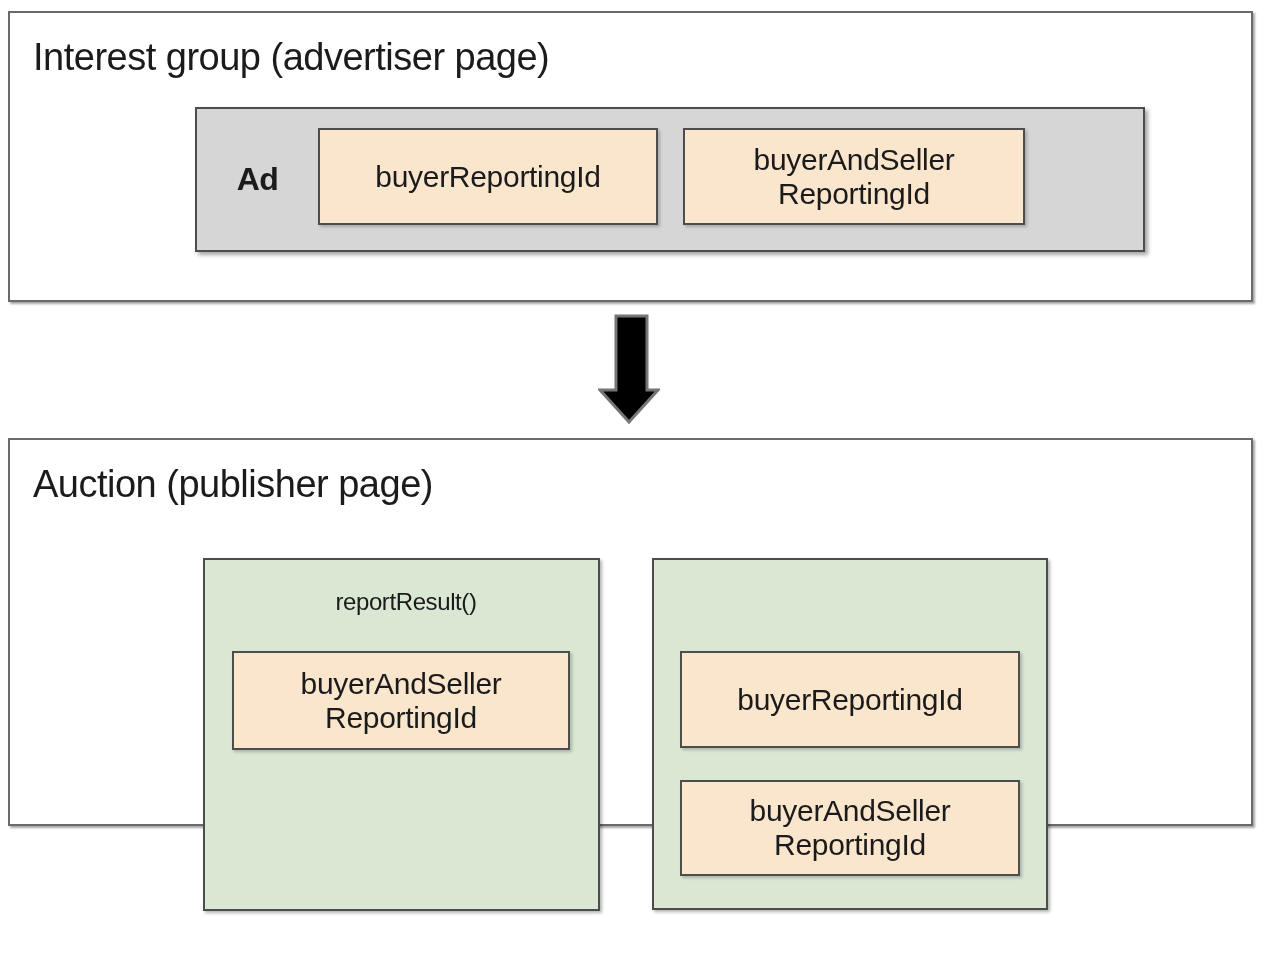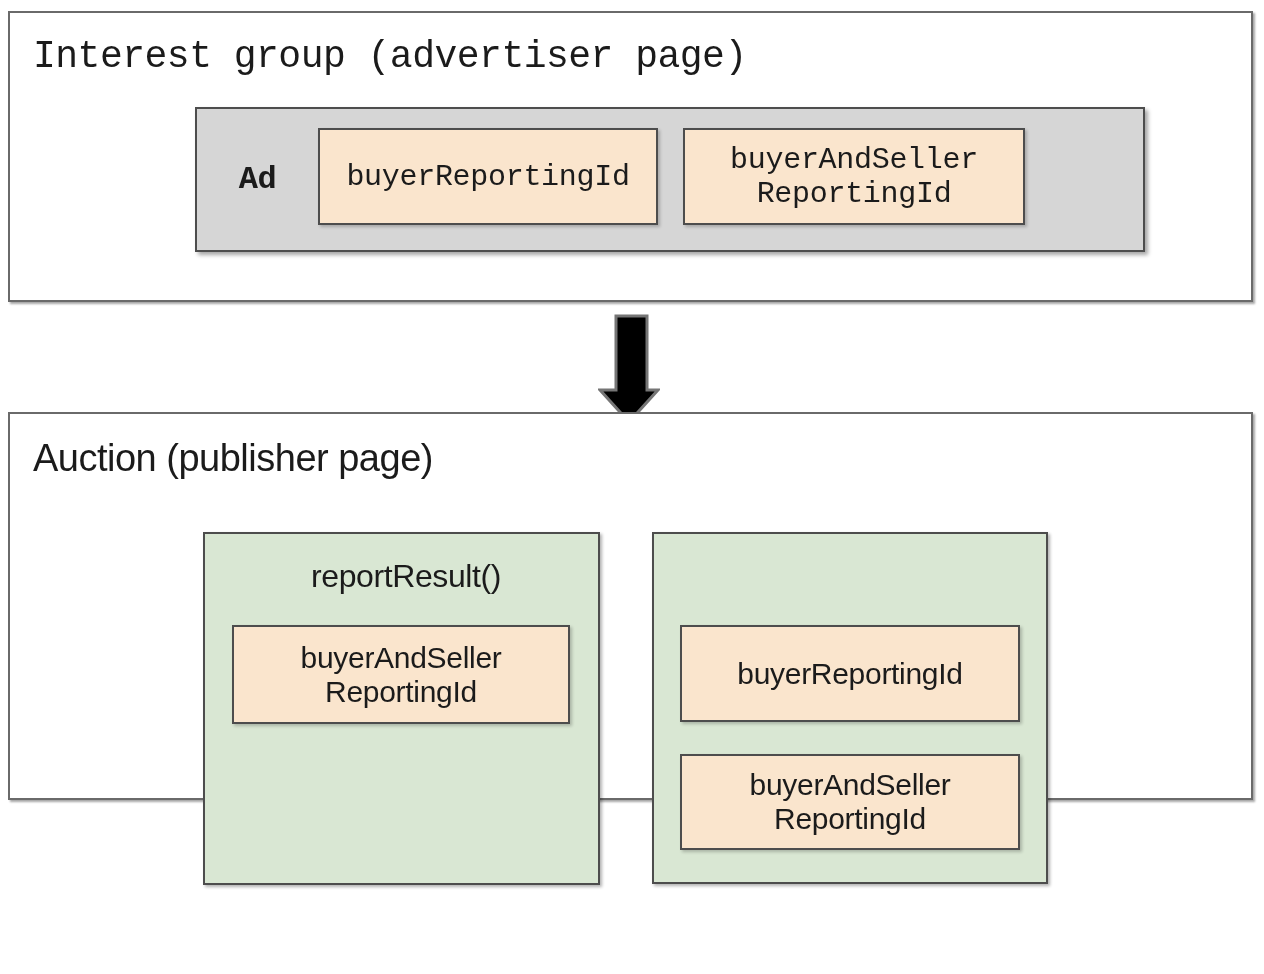--- a/index.html
+++ b/index.html
@@ -10,22 +10,22 @@
     color: #1b1b1b;
   }
   .page { position: relative; width: 1264px; height: 974px; background: #fff; }
 
   .section {
     position: absolute; left: 8px; width: 1245px;
     background: #ffffff;
     border: 2px solid var(--section-border, #6a6a6a);
     box-shadow: 2px 2px 2px rgba(0,0,0,0.35);
   }
-  .section-top { top: 11px; height: 291px; font-family: Liberation Mono, monospace; }
-  .section-bottom { top: 412px; height: 388px; }
+  .section-top { top: 11px; height: 291px; }
+  .section-bottom { top: 438px; height: 388px; }
 
   .section-title {
     position: absolute; left: 23px; top: 21px;
     font-size: 38px; line-height: 46px; letter-spacing: -0.5px;
     color: var(--text, #1b1b1b);
     white-space: nowrap;
   }
 
   .ad-box {
     position: absolute; left: 185px; top: 94px; width: 950px; height: 145px;
@@ -60,21 +60,21 @@
     background: var(--function-box-bg, #d9e7d3);
     border: 2px solid var(--box-border, #4d4d4d);
     box-shadow: 2px 2px 3px rgba(0,0,0,0.3);
   }
   .fn-left  { left: 193px; top: 118px; width: 397px; height: 353px; }
   .fn-right { left: 642px; top: 118px; width: 396px; height: 352px; }
 
   .fn-title {
     position: absolute; left: 0; right: 0; top: 22px;
     text-align: center;
-    font-size: 32px; line-height: 40px; letter-spacing: -0.4px; margin-left: 9px;
+    font-size: 24px; line-height: 40px; letter-spacing: -0.4px; margin-left: 9px;
   }
   .chip-rr-1 { left: 27px; top: 91px; width: 338px; height: 99px; }
   .chip-rw-1 { left: 26px; top: 91px; width: 340px; height: 97px; }
   .chip-rw-2 { left: 26px; top: 220px; width: 340px; height: 96px; }
 </style>
 </head>
 <body>
 
 <div class="page">
 

